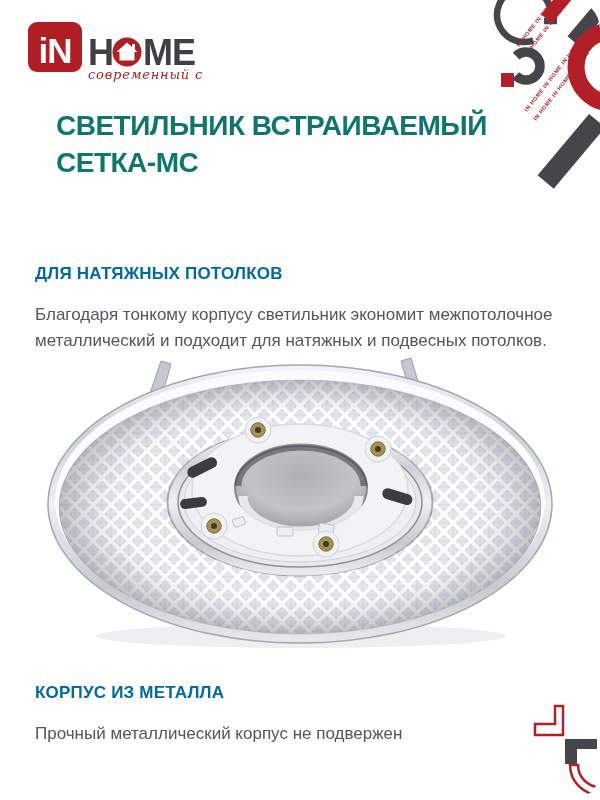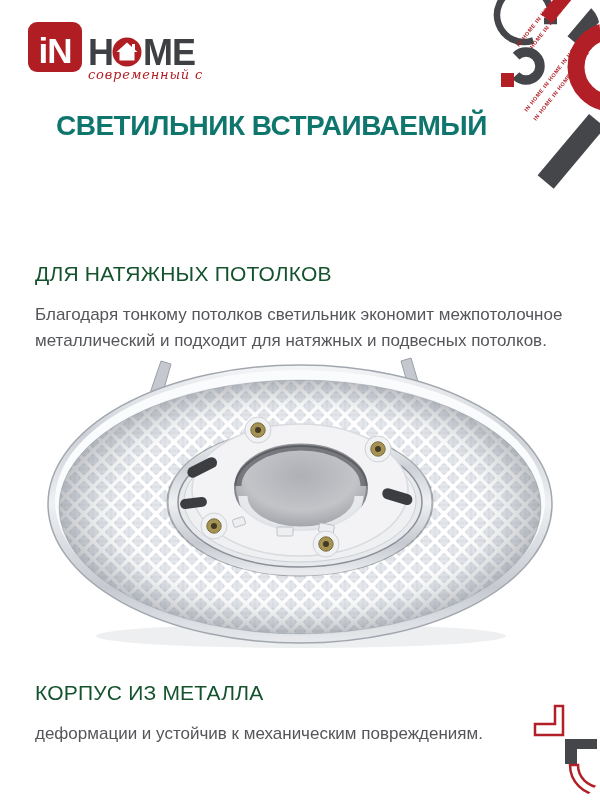--- a/index.html
+++ b/index.html
@@ -17,22 +17,22 @@
     position:absolute; left:41px; top:92px; margin:15px;
     font-size:28px; line-height:37px; font-weight:700;
     color:#0f766e; letter-spacing:-0.5px;
   }
   .title span { display:block; white-space:nowrap; }
   
   .section { position:absolute; left:35px; }
   .section-1 { top:260px; }
   .section-2 { top:679px; }
   .section h2 {
-    margin:0 0 14px 0; font-size:21px; line-height:28px; font-weight:400;
-    color:#14532d; letter-spacing:0.2px; white-space:nowrap;
+    margin:0 0 14px 0; font-size:17px; line-height:28px; font-weight:700;
+    color:#0369a1; letter-spacing:0.2px; white-space:nowrap;
   }
   .section p { margin:0; font-size:17px; line-height:26px; color:#55565a; }
   .section p span { display:block; white-space:nowrap; }
   
   .product { position:absolute; left:30px; top:352px; width:540px; height:300px; }
 </style>
 </head>
 <body>
 
 <div class="page">
@@ -63,26 +63,27 @@
       <rect x="86" y="73" width="13" height="14" fill="#b21f26"></rect>
     </g>
     <circle cx="197" cy="67" r="36" fill="none" stroke="#b21f26" stroke-width="17"></circle>
     <text x="112" y="112" transform="rotate(-52 112 112)" font-size="5.5" font-weight="700" fill="#b21f26" letter-spacing="0.6">IN HOME  IN HOME  IN HOME</text>
     <text x="121" y="121" transform="rotate(-52 121 121)" font-size="5.5" font-weight="700" fill="#b21f26" letter-spacing="0.6">IN HOME  IN HOME  IN HOME</text>
     <rect x="146" y="111" width="21" height="80" transform="rotate(40 156 151)" fill="#45464a"></rect>
   </svg>
 
   <h1 class="title">
     <span>СВЕТИЛЬНИК ВСТРАИВАЕМЫЙ</span>
+    <span>СЕТКА-МС</span>
   </h1>
 
   <div class="section section-1">
     <h2>ДЛЯ НАТЯЖНЫХ ПОТОЛКОВ</h2>
     <p>
-      <span>Благодаря тонкому потолков светильник экономит межпотолочное</span>
+      <span>Благодаря тонкому корпусу светильник экономит межпотолочное</span>
       <span>металлический и подходит для натяжных и подвесных потолков.</span>
     </p>
   </div>
 
   <svg class="product" viewBox="0 0 540 300" aria-hidden="true">
     <defs>
       <linearGradient id="metalV" x1="0" y1="0" x2="0" y2="1">
         <stop offset="0" stop-color="#f4f5f7"></stop>
         <stop offset="0.25" stop-color="#cdd1d7"></stop>
         <stop offset="0.5" stop-color="#eef0f2"></stop>
@@ -160,21 +161,21 @@
         <circle cx="184" cy="174" r="13" fill="#f0f1f3" stroke="#cfd2d6"></circle>
         <circle cx="184" cy="174" r="7.2" fill="#a59354" stroke="#7a6a3b"></circle>
         <circle cx="184" cy="174" r="3" fill="#423a26"></circle>
       </g>
     </g>
   </svg>
 
   <div class="section section-2">
     <h2>КОРПУС ИЗ МЕТАЛЛА</h2>
     <p>
-      <span>деформации и устойчив к механическим повреждениям.</span>
+      <span>Прочный металлический корпус не подвержен</span>
     </p>
   </div>
 
   <svg class="decor-br" viewBox="0 0 80 112" aria-hidden="true">
     <path d="M35,18 L43,18 L43,47 L15,47 L15,36 L35,36 Z" fill="#ffffff" stroke="#b21f26" stroke-width="2.5" stroke-linejoin="miter"></path>
     <path d="M45,51 h32 v10 h-20 v15 h-12 z" fill="#45464a"></path>
     <path d="M50,77 A30,30 0 0 0 80,107 L80,99 A22,22 0 0 1 58,77 Z" fill="#ffffff" stroke="#b21f26" stroke-width="2.5"></path>
   </svg>
 
 </div>

